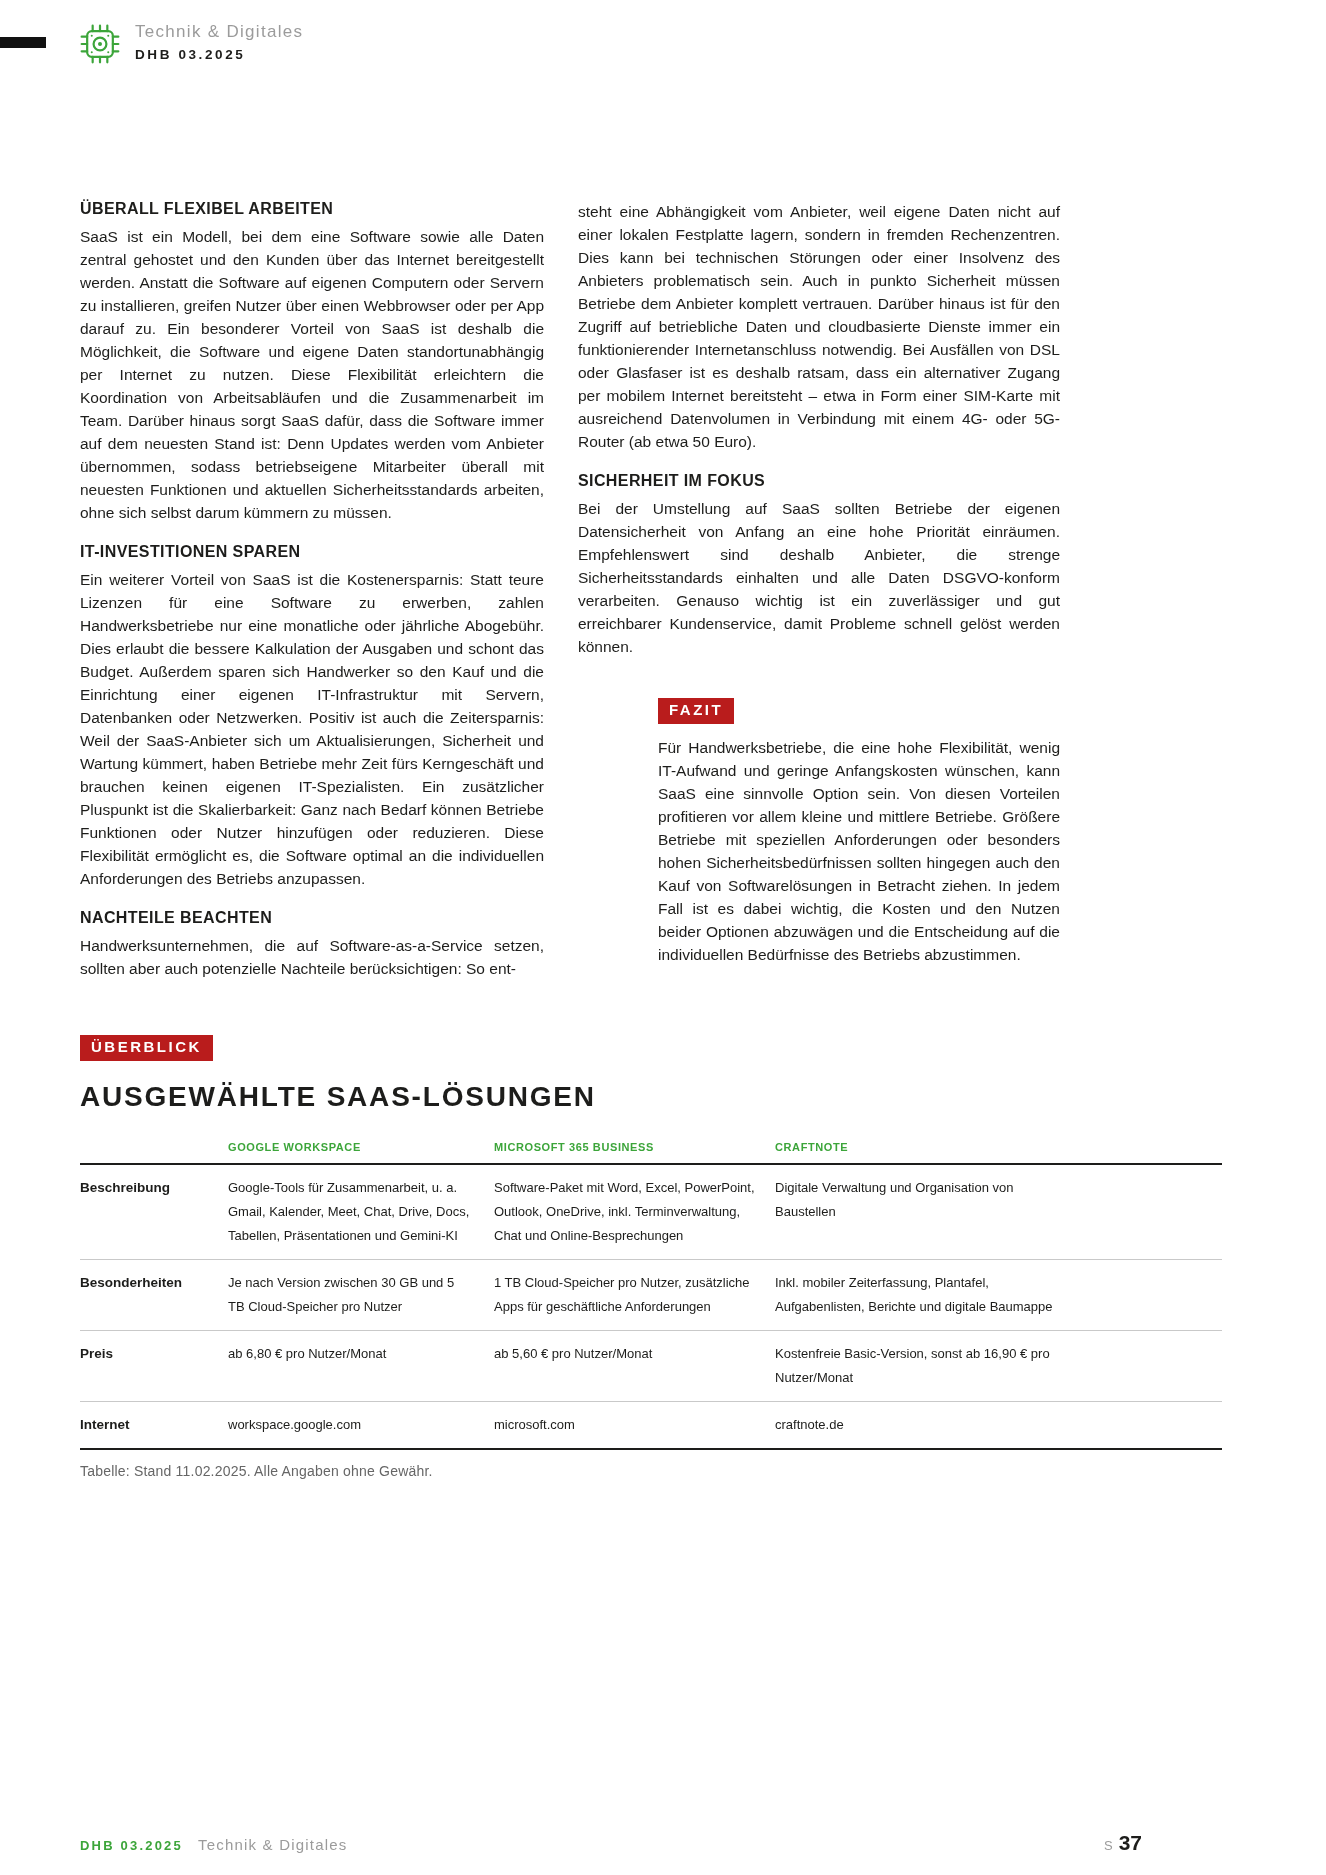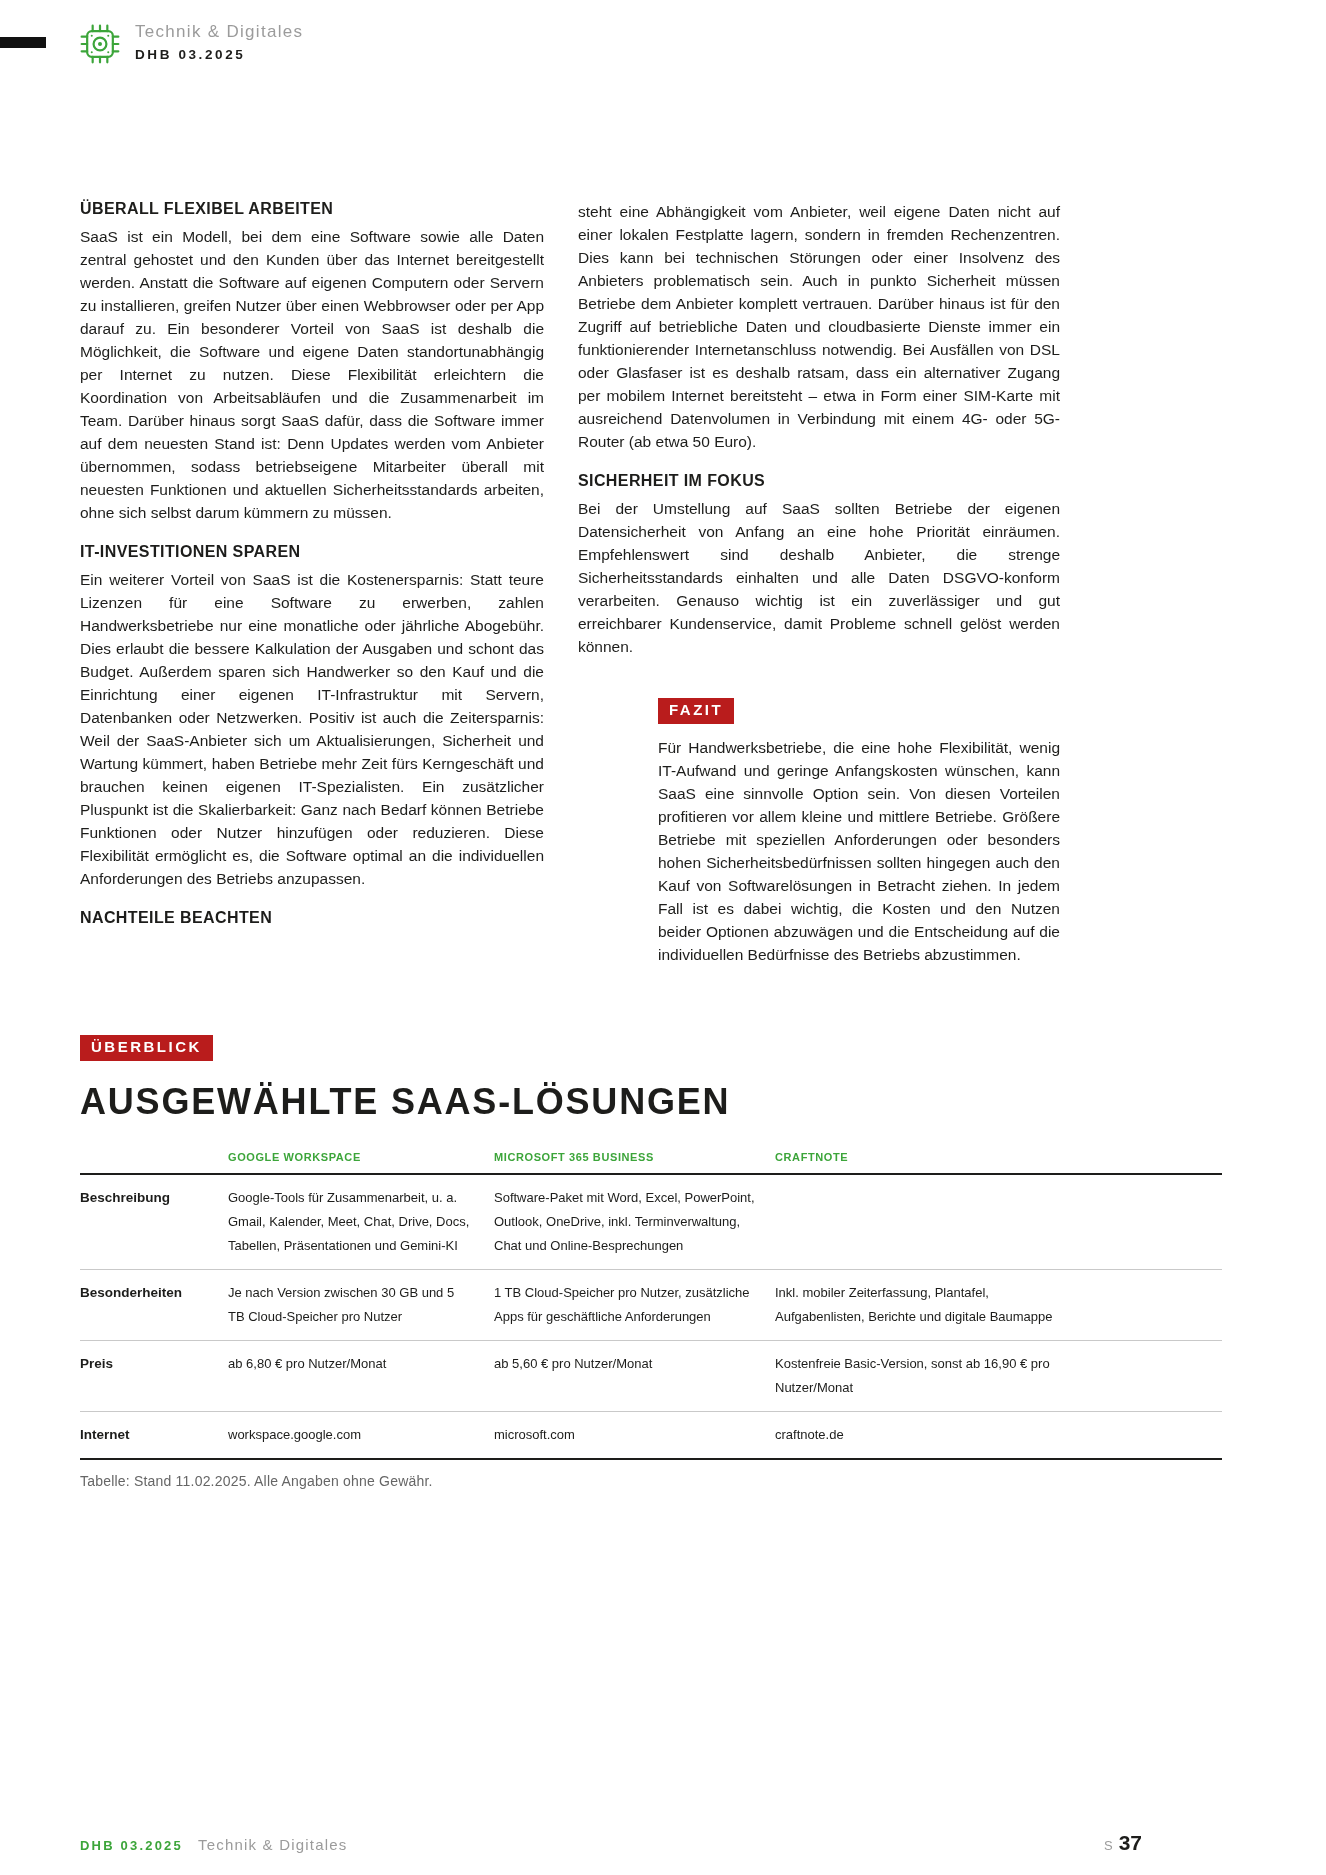--- a/index.html
+++ b/index.html
@@ -28,21 +28,21 @@
   
   .fazit { margin-top:40px; margin-left:80px; width:402px; }
   .green-tag {
     display:inline-block; background:#b91c1c; color:#ffffff; font-weight:bold;
     font-size:15px; letter-spacing:2.5px; padding:3px 11px 5px; line-height:1.2;
   }
   .fazit .body-p { margin-top:12px; }
 
   
   .overview { position:absolute; top:1035px; left:80px; width:1166px; }
-  .ov-title { font-size:36px; font-weight:bold; letter-spacing:1.8px; margin:20px 0 28px; color:#1d1d1b; }
+  .ov-title { font-size:28px; font-weight:bold; letter-spacing:1.8px; margin:20px 0 28px; color:#1d1d1b; }
   .trow { display:grid; grid-template-columns:148px 266px 281px 1fr; align-items:start; }
   .trow.head { border-bottom:2px solid #1d1d1b; }
   .pcell { color:#3ca53a; font-weight:bold; font-size:11px; letter-spacing:0.6px; }
   .trow.bodyrow { border-bottom:1px solid #c9c9c9; }
   .trow.bodyrow.last { border-bottom:2px solid #1d1d1b; }
   .cell { padding:11px 20px 11px 0; font-size:13px; line-height:24px; color:#1d1d1b; }
   .rlabel { font-weight:bold; font-size:13.5px; }
   .cell.c3 { max-width:310px; }
   .tnote { margin-top:13px; font-size:14px; color:#666; letter-spacing:0.2px; }
 
@@ -99,20 +99,21 @@
       <div class="sec">
         <h3>ÜBERALL FLEXIBEL ARBEITEN</h3>
         <p class="body-p">SaaS ist ein Modell, bei dem eine Software sowie alle Daten zentral gehostet und den Kunden über das Internet bereitgestellt werden. Anstatt die Software auf eigenen Computern oder Servern zu installieren, greifen Nutzer über einen Webbrowser oder per App darauf zu. Ein besonderer Vorteil von SaaS ist deshalb die Möglichkeit, die Software und eigene Daten standortunabhängig per Internet zu nutzen. Diese Flexibilität erleichtern die Koordination von Arbeitsabläufen und die Zusammenarbeit im Team. Darüber hinaus sorgt SaaS dafür, dass die Software immer auf dem neuesten Stand ist: Denn Updates werden vom Anbieter übernommen, sodass betriebseigene Mitarbeiter überall mit neuesten Funktionen und aktuellen Sicherheitsstandards arbeiten, ohne sich selbst darum kümmern zu müssen.</p>
       </div>
       <div class="sec">
         <h3>IT-INVESTITIONEN SPAREN</h3>
         <p class="body-p">Ein weiterer Vorteil von SaaS ist die Kostenersparnis: Statt teure Lizenzen für eine Software zu erwerben, zahlen Handwerksbetriebe nur eine monatliche oder jährliche Abogebühr. Dies erlaubt die bessere Kalkulation der Ausgaben und schont das Budget. Außerdem sparen sich Handwerker so den Kauf und die Einrichtung einer eigenen IT-Infrastruktur mit Servern, Datenbanken oder Netzwerken. Positiv ist auch die Zeitersparnis: Weil der SaaS-Anbieter sich um Aktualisierungen, Sicherheit und Wartung kümmert, haben Betriebe mehr Zeit fürs Kerngeschäft und brauchen keinen eigenen IT-Spezialisten. Ein zusätzlicher Pluspunkt ist die Skalierbarkeit: Ganz nach Bedarf können Betriebe Funktionen oder Nutzer hinzufügen oder reduzieren. Diese Flexibilität ermöglicht es, die Software optimal an die individuellen Anforderungen des Betriebs anzupassen.</p>
       </div>
       <div class="sec">
         <h3>NACHTEILE BEACHTEN</h3>
+        <p class="body-p">Handwerksunternehmen, die auf Software-as-a-Service setzen, sollten aber auch potenzielle Nachteile berücksichtigen: So ent-</p>
       </div>
     </div>
     <div class="colR">
       <div class="sec">
         <p class="body-p">steht eine Abhängigkeit vom Anbieter, weil eigene Daten nicht auf einer lokalen Festplatte lagern, sondern in fremden Rechenzentren. Dies kann bei technischen Störungen oder einer Insolvenz des Anbieters problematisch sein. Auch in punkto Sicherheit müssen Betriebe dem Anbieter komplett vertrauen. Darüber hinaus ist für den Zugriff auf betriebliche Daten und cloudbasierte Dienste immer ein funktionierender Internetanschluss notwendig. Bei Ausfällen von DSL oder Glasfaser ist es deshalb ratsam, dass ein alternativer Zugang per mobilem Internet bereitsteht – etwa in Form einer SIM-Karte mit ausreichend Datenvolumen in Verbindung mit einem 4G- oder 5G-Router (ab etwa 50 Euro).</p>
       </div>
       <div class="sec">
         <h3>SICHERHEIT IM FOKUS</h3>
         <p class="body-p">Bei der Umstellung auf SaaS sollten Betriebe der eigenen Datensicherheit von Anfang an eine hohe Priorität einräumen. Empfehlenswert sind deshalb Anbieter, die strenge Sicherheitsstandards einhalten und alle Daten DSGVO-konform verarbeiten. Genauso wichtig ist ein zuverlässiger und gut erreichbarer Kundenservice, damit Probleme schnell gelöst werden können.</p>
       </div>
@@ -132,20 +133,21 @@
         <div class="cell"></div>
         <div class="pcell">GOOGLE WORKSPACE</div>
         <div class="pcell">MICROSOFT 365 BUSINESS</div>
         <div class="pcell">CRAFTNOTE</div>
       </div>
 
       <div class="trow bodyrow">
         <div class="cell rlabel">Beschreibung</div>
         <div class="cell">Google-Tools für Zusammenarbeit, u. a. Gmail, Kalender, Meet, Chat, Drive, Docs, Tabellen, Präsentationen und Gemini-KI</div>
         <div class="cell">Software-Paket mit Word, Excel, PowerPoint, Outlook, OneDrive, inkl. Terminverwaltung, Chat und Online-Besprechungen</div>
+        <div class="cell c3">Digitale Verwaltung und Organisation von Baustellen</div>
       </div>
 
       <div class="trow bodyrow">
         <div class="cell rlabel">Besonderheiten</div>
         <div class="cell">Je nach Version zwischen 30 GB und 5 TB Cloud-Speicher pro Nutzer</div>
         <div class="cell">1 TB Cloud-Speicher pro Nutzer, zusätzliche Apps für geschäftliche Anforderungen</div>
         <div class="cell c3">Inkl. mobiler Zeiterfassung, Plantafel, Aufgabenlisten, Berichte und digitale Baumappe</div>
       </div>
 
       <div class="trow bodyrow">

